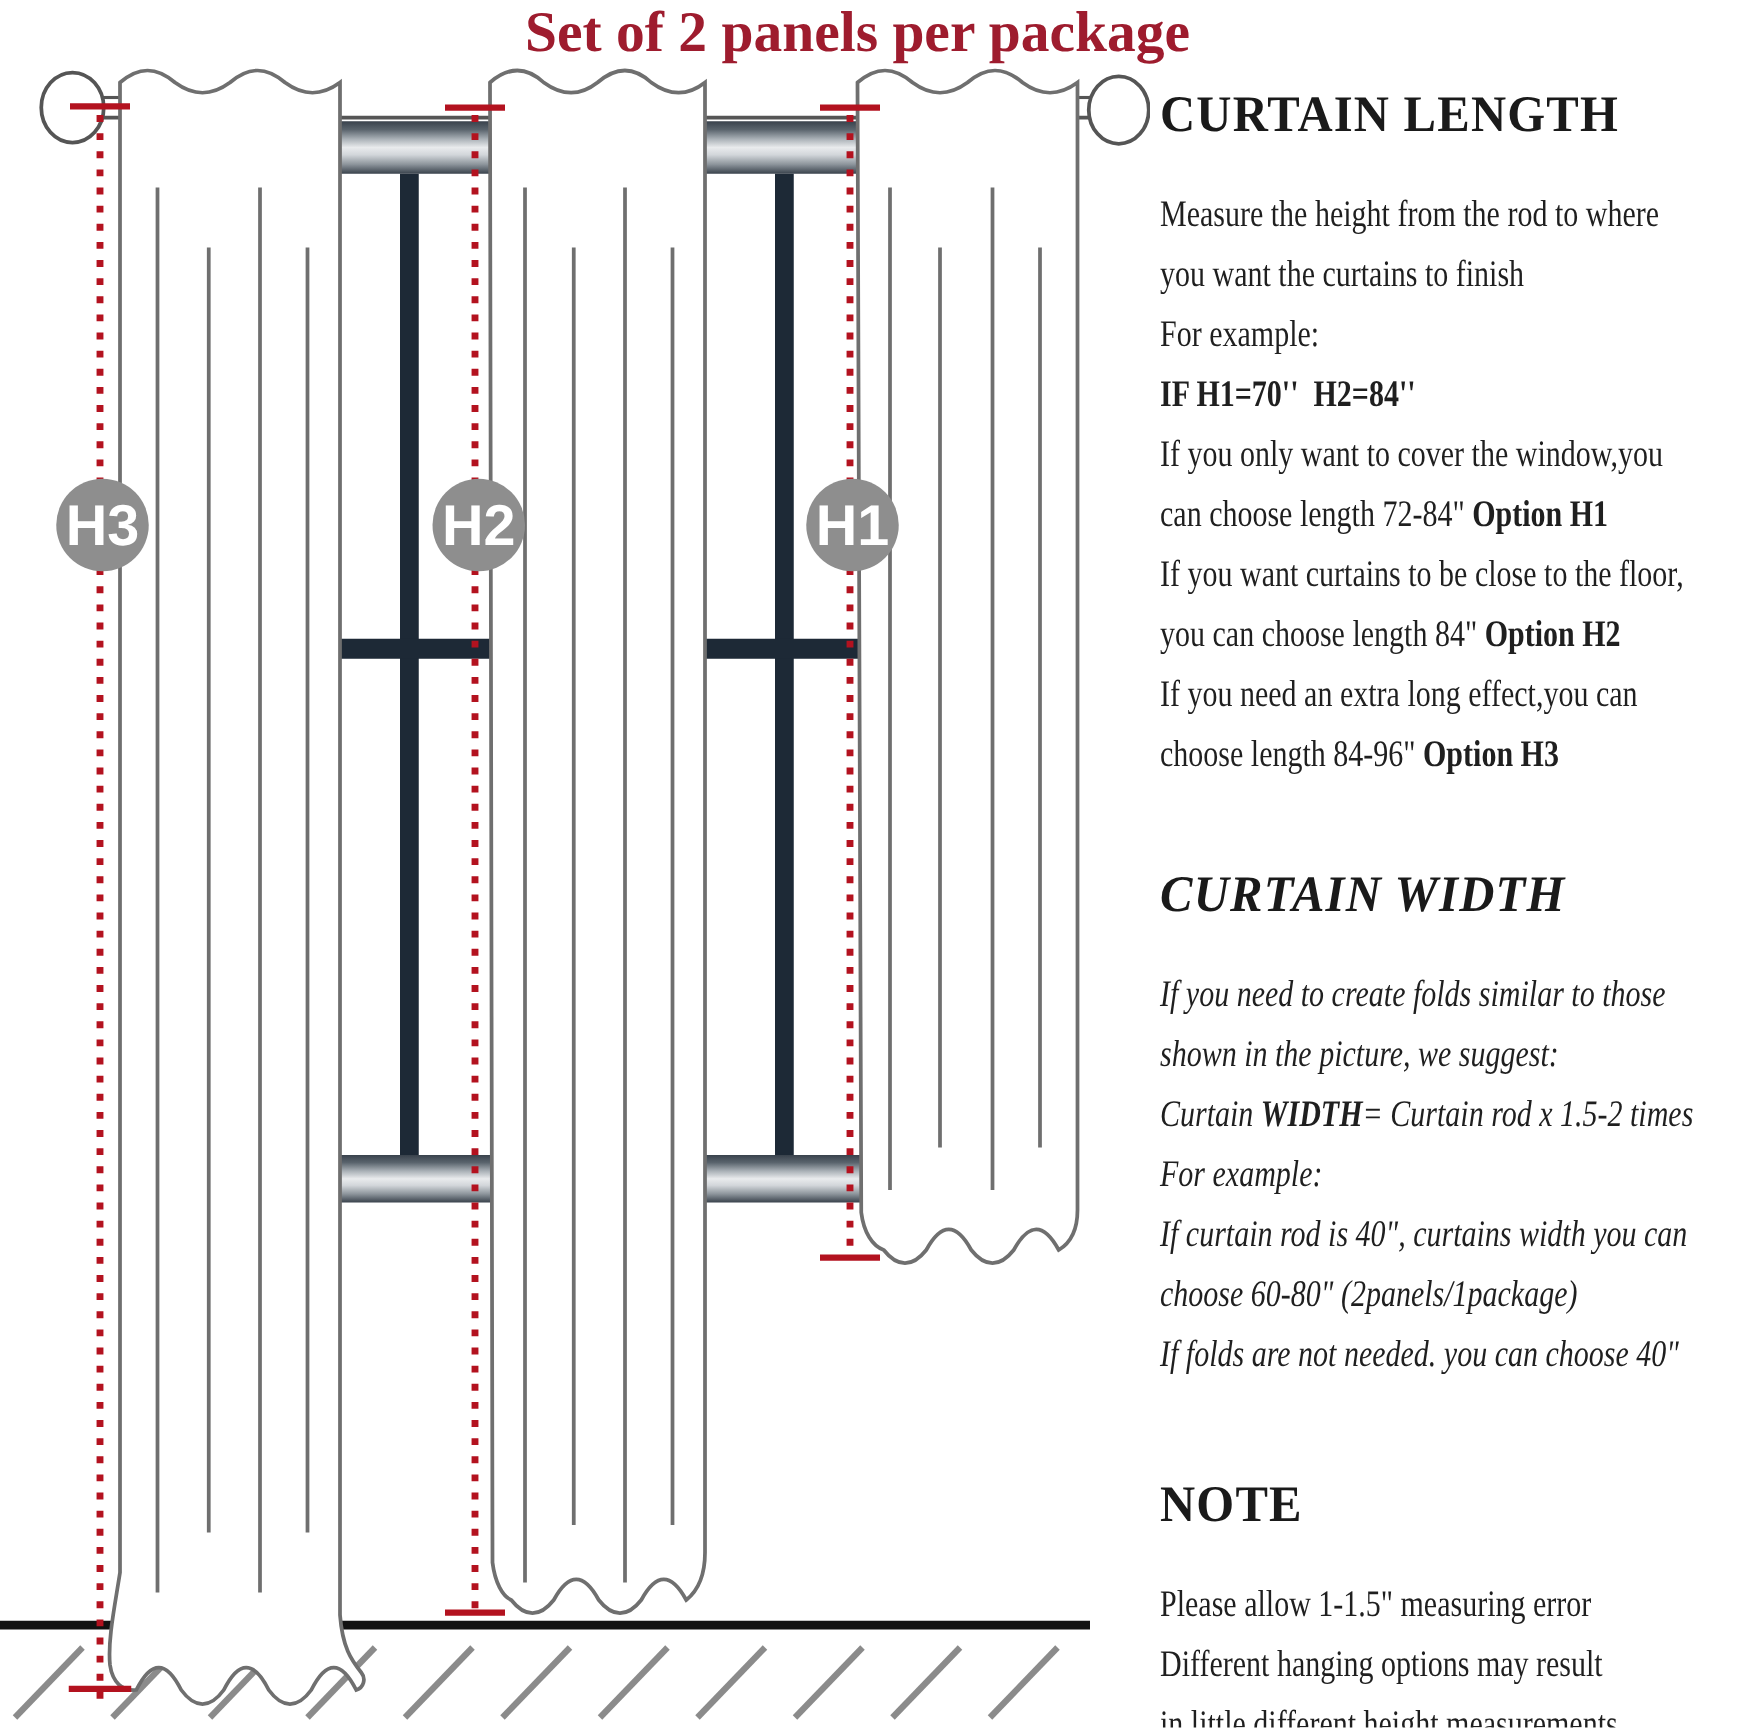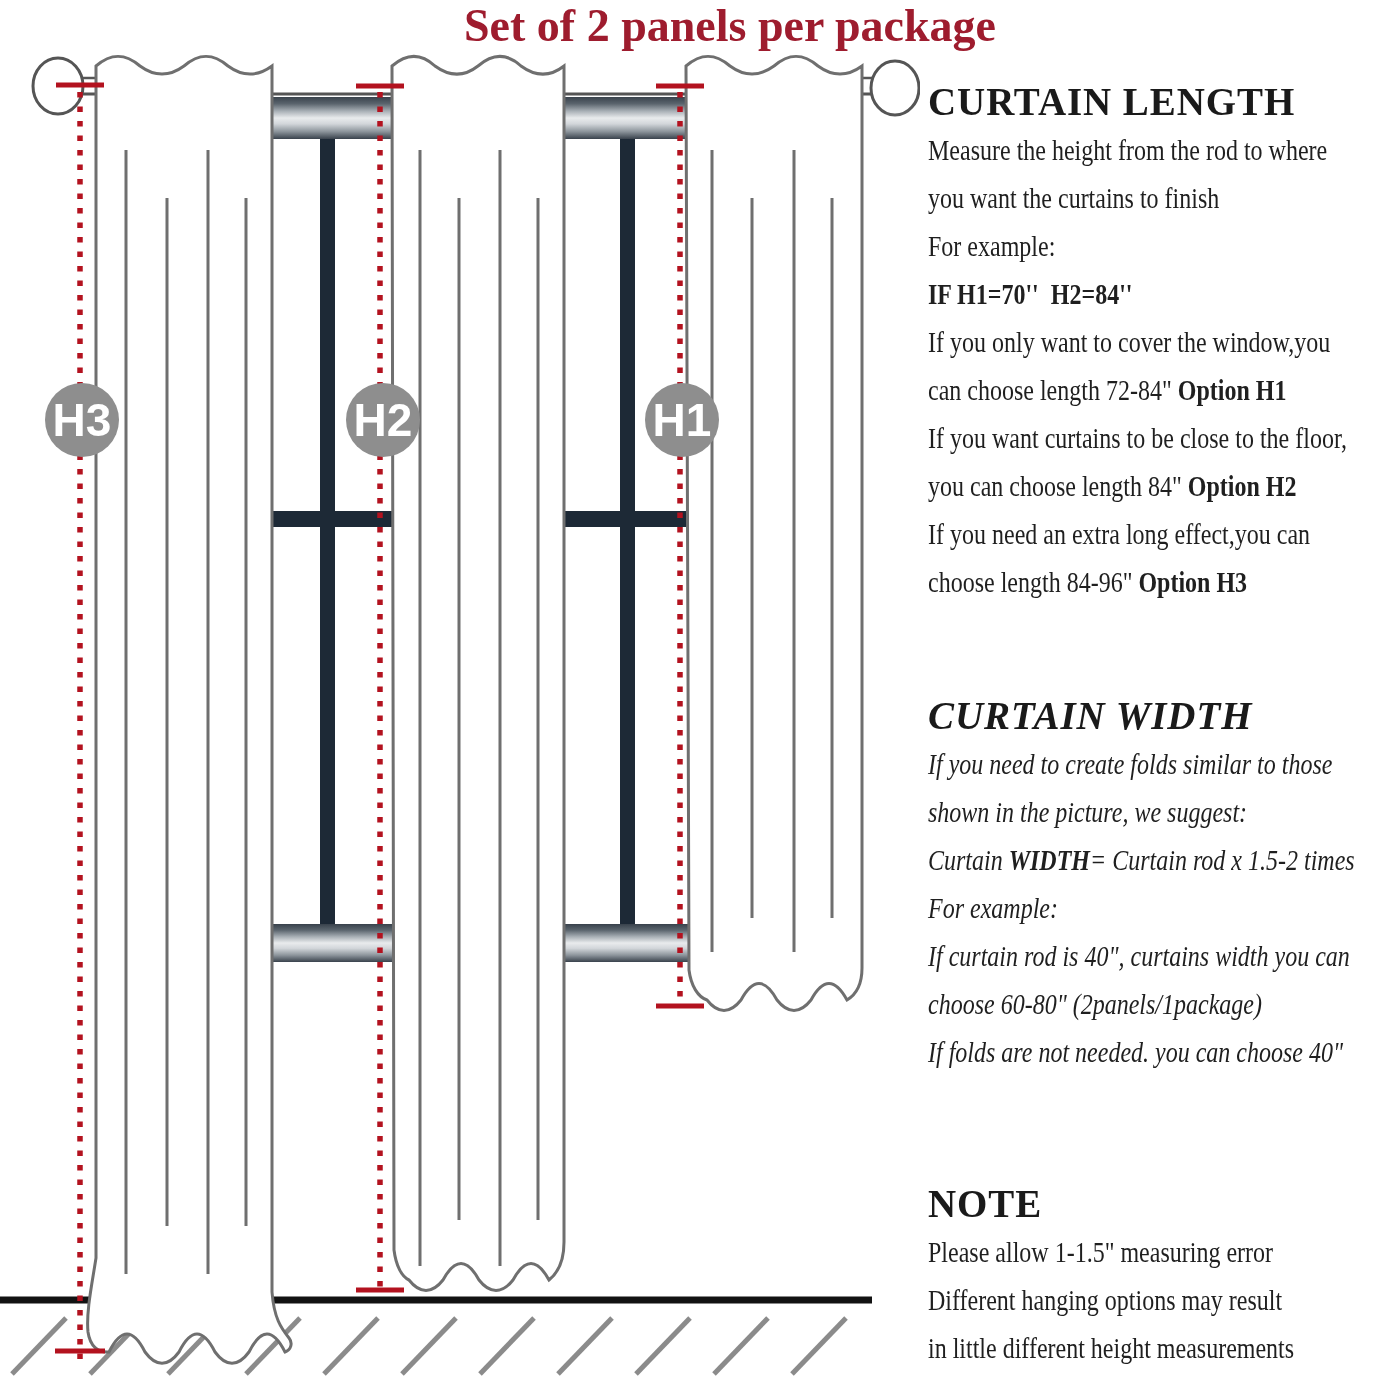--- a/index.html
+++ b/index.html
@@ -2,38 +2,38 @@
 <html><head>
 <meta charset="utf-8">
 <style>
   html,body{margin:0;padding:0;}
   body{width:1399px;height:1382px;overflow:hidden;background:#ffffff;
        font-family:"Liberation Serif", serif;}
   #canvas{position:relative;width:1399px;height:1382px;background:#ffffff;}
 
   .page-title{
     position:absolute;left:420px;top:0px;width:620px;height:56px;
-    text-align:center;font-size:46px;font-weight:700;line-height:52px;
+    font-size:46px;font-weight:700;line-height:52px;
     letter-spacing:0px;white-space:pre;
   }
 
   #diagram-wrap{position:absolute;left:0;top:0;width:920px;height:978px;}
 
   .text-col{position:absolute;left:928px;width:471px;}
   .sec-heading{
     font-size:41px;font-weight:700;color:#1a1a1a;line-height:50px;
     transform:scaleX(0.95);transform-origin:0 0;white-space:pre;
     letter-spacing:1px;
   }
-  .sec-lines{margin-top:0;}
+  .sec-lines{margin-top:32px;}
   .t-line{
     height:48px;line-height:48px;font-size:30px;color:#1f1f1f;
     transform:scaleX(0.80);transform-origin:0 50%;white-space:pre;
   }
-  #sec-curtain-length{top:76px;}
+  #sec-curtain-length{top:66px;}
   #sec-curtain-width{top:690px;font-style:italic;}
   #sec-note{top:1178px;}
 </style>
 </head>
 <body>
 
 <div id="canvas">
 
   <div class="page-title" style="color: rgb(158, 28, 46);">Set of 2 panels per package</div>
 

